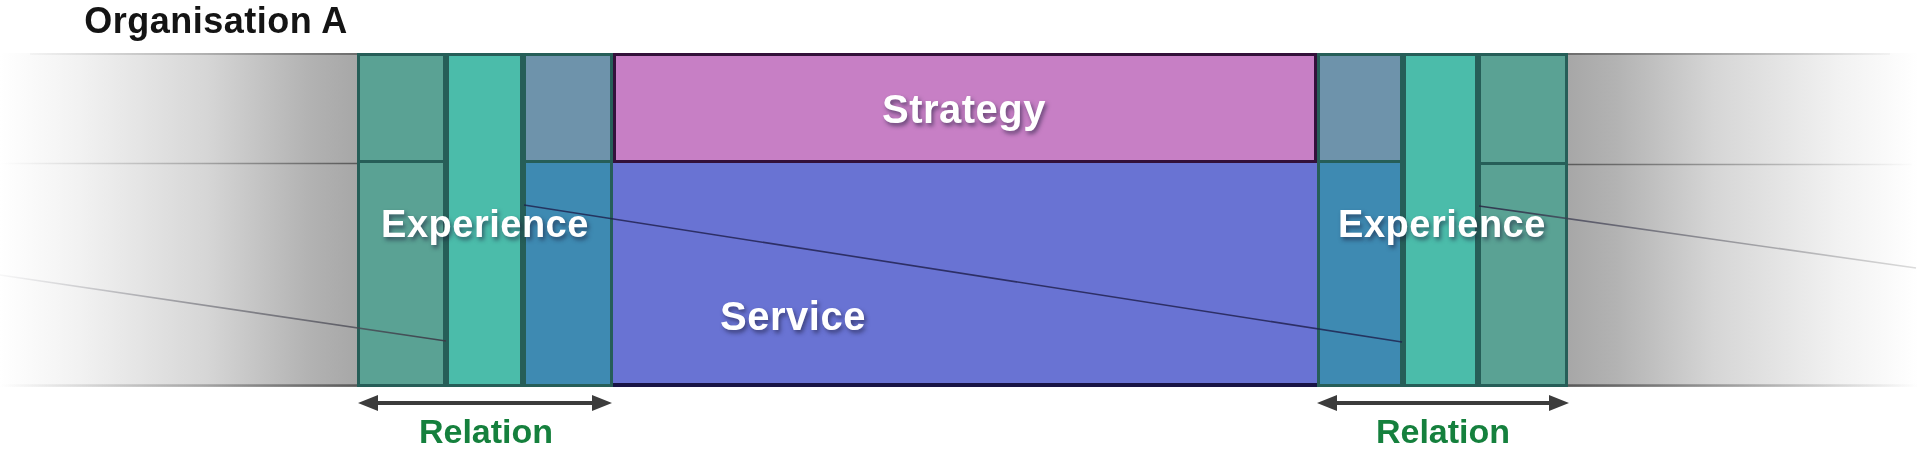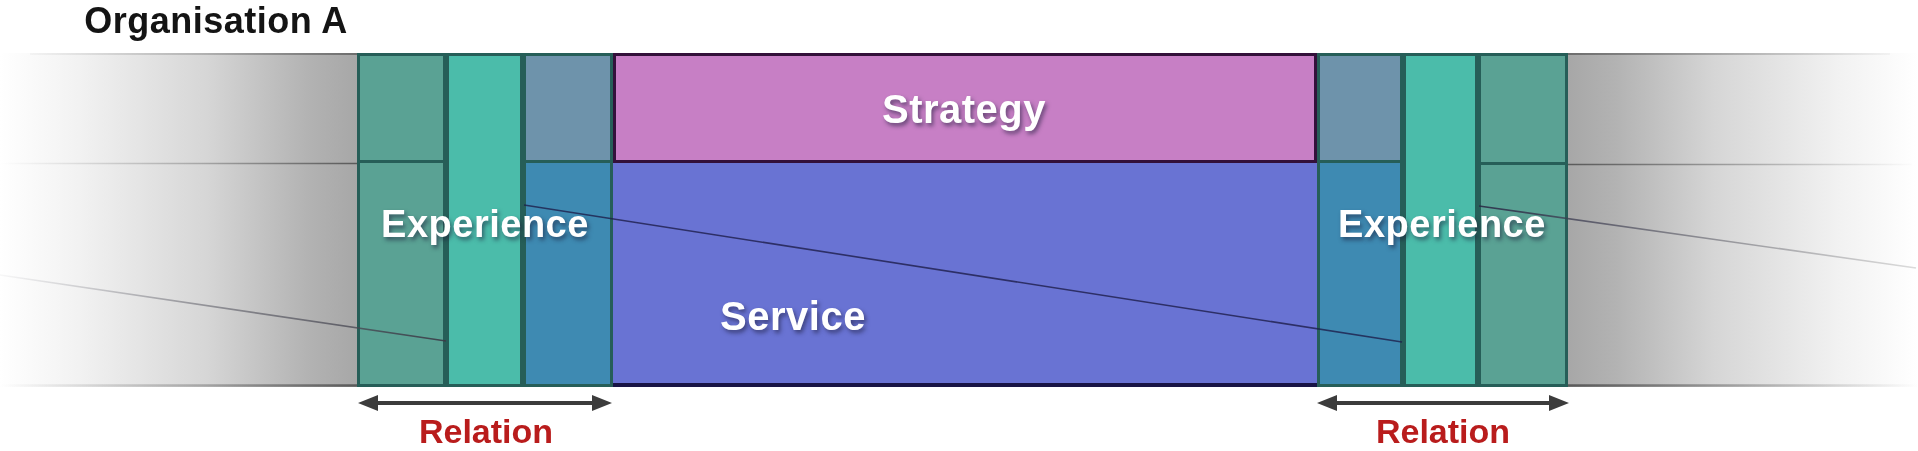--- a/index.html
+++ b/index.html
@@ -29,21 +29,21 @@
   .product{z-index:2;border-bottom:4px solid #181445;}
   .lines-overlay{position:absolute;left:0;top:0;z-index:3;pointer-events:none;}
   .block-label{
     position:absolute;transform:translate(-50%,-50%);z-index:5;
     color:#ffffff;font-weight:700;font-size:40px;white-space:nowrap;
     text-shadow:2px 3px 4px rgba(25,25,55,0.55);
     letter-spacing:0.5px;
   }
   .relation-label{
     position:absolute;transform:translateX(-50%);z-index:5;
-    font-size:34px;font-weight:700;color:#b91c1c;white-space:nowrap;
+    font-size:34px;font-weight:700;color:#15803d;white-space:nowrap;
     top:412px;line-height:38px;
   }
 </style>
 </head>
 <body>
 
 <div class="canvas">
 
   <div class="org-title" style="left:216px">Organisation A</div>
 

